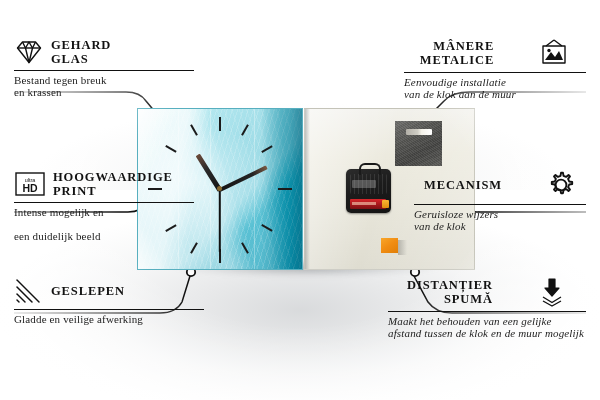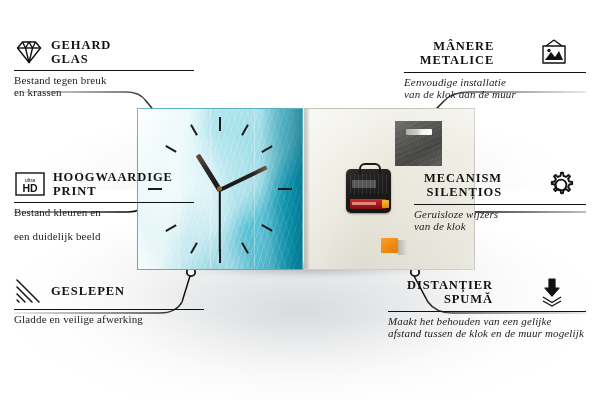--- a/index.html
+++ b/index.html
@@ -292,21 +292,21 @@
         <rect x="2" y="3" width="28" height="22" fill="none" stroke="#111" stroke-width="1.4"></rect>
         <text x="16" y="12" font-family="Liberation Sans, sans-serif" font-size="5.4" text-anchor="middle" fill="#111">ultra</text>
         <text x="16" y="22" font-family="Liberation Sans, sans-serif" font-size="10.5" font-weight="bold" text-anchor="middle" fill="#111">HD</text>
       </svg>
       <div>
         <div class="co-title">HOOGWAARDIGE</div>
         <div class="co-title">PRINT</div>
       </div>
     </div>
     <div class="co-rule"></div>
-    <div class="co-desc">Bestand kleuren en</div>
+    <div class="co-desc">Intense mogelijk en</div>
     <div class="co-desc" style="margin-top:12px">een duidelijk beeld</div>
   </div>
 
   <div class="callout c-edges">
     <div class="co-head">
       <svg class="ico" width="30" height="28" viewBox="0 0 30 28">
         <g stroke="#111" stroke-width="1.5" stroke-linecap="round">
           <line x1="3" y1="3" x2="25" y2="25"></line>
           <line x1="3" y1="10" x2="18" y2="25"></line>
           <line x1="3" y1="17" x2="11" y2="25"></line>
@@ -338,21 +338,20 @@
     </div>
     <div class="co-rule"></div>
     <div class="co-desc right">Eenvoudige installatie</div>
     <div class="co-desc right" style="margin-top:0">van de klok aan de muur</div>
   </div>
 
   <div class="callout c-mech">
     <div class="co-head right">
       <div>
         <div class="co-title">MECANISM</div>
-        <div class="co-title">SILENȚIOS</div>
       </div>
       <svg class="ico" width="30" height="30" viewBox="0 0 30 30">
         <g fill="none" stroke="#111" stroke-width="1.9" stroke-linejoin="round">
           <path d="M15,3.2 l3.1,1.0 2.2,-1.0 1.9,2.6 -0.7,2.3 1.6,1.6 2.3,-0.7 2.0,2.0
                    -1.4,1.9 0.6,2.2 2.3,0.9 -0.0,2.8" transform="translate(-1,0)" opacity="0"></path>
           <circle cx="15" cy="15" r="5.4"></circle>
           <path d="M15,2.8 l2.0,0 0.5,3.0 2.6,1.1 2.4,-1.9 1.5,1.5 -1.9,2.4 1.1,2.6 3.0,0.5 0,2.0
                    -3.0,0.5 -1.1,2.6 1.9,2.4 -1.5,1.5 -2.4,-1.9 -2.6,1.1 -0.5,3.0 -2.0,0
                    -0.5,-3.0 -2.6,-1.1 -2.4,1.9 -1.5,-1.5 1.9,-2.4 -1.1,-2.6 -3.0,-0.5 0,-2.0
                    3.0,-0.5 1.1,-2.6 -1.9,-2.4 1.5,-1.5 2.4,1.9 2.6,-1.1 Z"></path>

